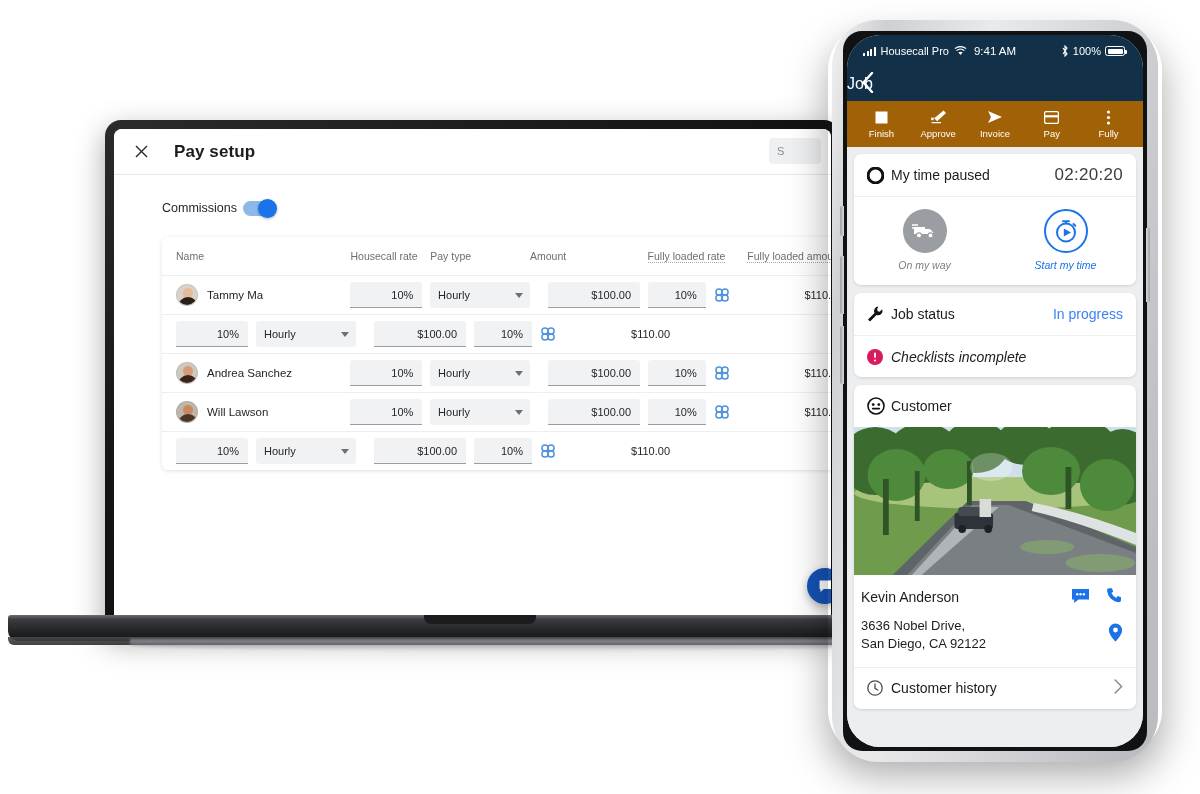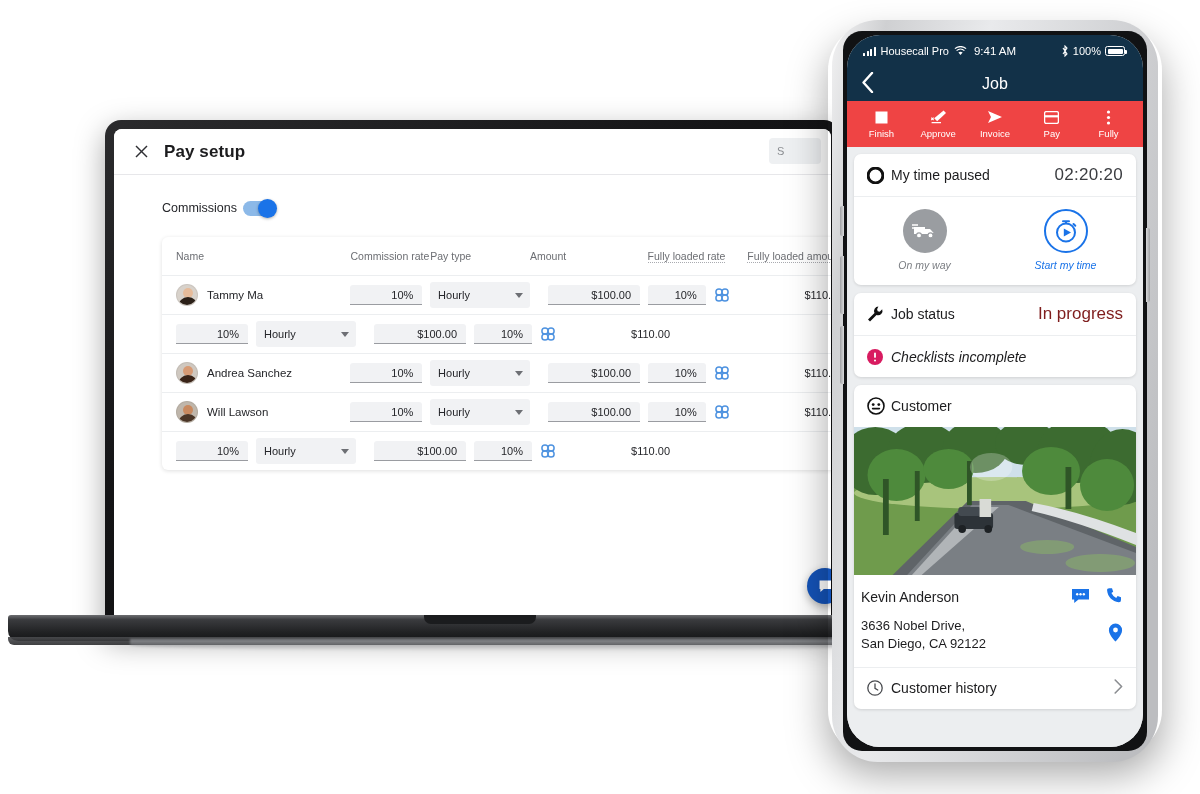--- a/index.html
+++ b/index.html
@@ -54,21 +54,21 @@
   .app-titlebar {
     height: 46px; display: flex; align-items: center;
     border-bottom: 1px solid #e7e7ea; background: #fff;
     position: relative;
   }
   .close-x {
     margin-left: 18px; width: 18px; height: 18px; color: #3a3a3c;
     display: flex; align-items: center; justify-content: center;
     font-size: 17px; line-height: 1; cursor: pointer;
   }
-  .app-title { margin-left: 14px; font-size: 17px; font-weight: 700; color: #1c1c1e; letter-spacing:.1px; }
+  .app-title { margin-left: 24px; font-size: 17px; font-weight: 700; color: #1c1c1e; letter-spacing:.1px; }
   .app-search {
     position: absolute; right: 10px; top: 9px; width: 52px; height: 26px;
     background: #eef0f2; border-radius: 4px; display:flex; align-items:center;
     padding-left: 8px; font-size: 11px; color: #8b8d91;
   }
   .app-body { padding: 18px 0 0 0; background: #fff; height: 457px; position: relative; }
 
   .commissions-row { display: flex; align-items: center; gap: 6px; padding-left: 48px; height: 30px; text-align: center; }
   .commissions-label { font-size: 12.5px; color: #25262a; font-weight: 400; }
   .toggle {
@@ -104,21 +104,21 @@
     width: 22px; height: 22px; border-radius: 50%; flex: 0 0 22px;
     background: #cfd2d6; margin-right: 9px; overflow: hidden;
     position: relative; border: 1px solid rgba(0,0,0,.06);
   }
   .avatar i { position:absolute; display:block; }
   .av-head { width: 10px; height: 10px; border-radius: 50%; left: 6px; top: 3px; }
   .av-body { width: 20px; height: 12px; border-radius: 10px 10px 0 0; left: 1px; top: 12px; }
   .uname { font-size: 11.5px; color: #25262a; }
 
   .field {
-    height: 20px; background: #f1f2f4; border-bottom: 1.5px solid #9a9ca1;
+    height: 26px; background: #f1f2f4; border-bottom: 1.5px solid #9a9ca1;
     border-radius: 3px 3px 0 0; display: flex; align-items: center;
     justify-content: flex-end; padding-right: 9px;
     font-size: 11px; color: #25262a; cursor: text;
   }
   .f-rate { width: 72px; }
   .f-amount { width: 92px; }
   .f-flrate { width: 58px; }
 
   .select {
     width: 100px; height: 26px; background: #f1f2f4; border-radius: 3px;
@@ -172,37 +172,37 @@
   .bars span { width: 2px; background:#fff; border-radius:.5px; }
   .battery { width:20px; height:10px; border:1px solid #fff; border-radius:2.5px; position:relative; padding:1.5px;}
   .battery::after{content:"";position:absolute;right:-3px;top:3px;width:2px;height:4px;background:#fff;border-radius:0 1px 1px 0;}
   .battery i{display:block;height:100%;width:100%;background:#fff;border-radius:1px;}
 
   .navbar {
     height: 34px; background: #123148; color: #fff;
     display: flex; align-items: center; position: relative;
   }
   .nav-back { position:absolute; left: 14px; font-size: 20px; line-height: 1; cursor:pointer; font-weight: 300;}
-  .nav-title { width: 100%; text-align: center; font-size: 16px; font-weight: 400; }
+  .nav-title { width: 100%; font-size: 16px; font-weight: 400; }
 
   .actionbar {
-    height: 46px; background: #ef4444; display: flex; align-items: center;
+    height: 46px; background: #a16207; display: flex; align-items: center;
     justify-content: space-around; padding: 0 6px;
   }
   .action { display:flex; flex-direction:column; align-items:center; gap:3px; color:#fff; cursor:pointer; width: 54px;}
   .action .alabel { font-size: 9.5px; }
   .action .aicon { height: 15px; display:flex; align-items:center; justify-content:center;}
 
   .scrollarea { height: calc(100% - 112px); background: #eceef0; padding: 7px 7px 0 7px; overflow: hidden; }
   .card { background:#fff; border-radius: 7px; box-shadow: 0 1px 3px rgba(0,0,0,.12); margin-bottom: 8px; }
   .card-row { display:flex; align-items:center; padding: 0 13px; height: 42px; }
   .card-row + .card-row { border-top: 1px solid #eceef0; font-style: italic; }
   .row-icon { width: 22px; display:flex; align-items:center; }
   .row-title { font-size: 14px; color:#1c1c1e; font-weight: 500; margin-left: 2px;}
-  .row-right { margin-left:auto; font-size: 17px; color: #7f1d1d; }
+  .row-right { margin-left:auto; font-size: 14px; color: #3b82f6; }
   .timer { margin-left:auto; font-size: 17px; color:#3b3d41; letter-spacing:.3px; }
 
   .quick { display:flex; padding: 12px 0 14px 0; }
   .quick-item { flex:1; display:flex; flex-direction:column; align-items:center; gap:6px; cursor:pointer;}
   .circ { width: 44px; height: 44px; border-radius:50%; display:flex; align-items:center; justify-content:center; }
   .circ.gray { background:#9a9da1; }
   .circ.blue { border: 2.5px solid #1a73e8; background:#fff; }
   .q-label { font-size: 10.5px; }
 
   .cust-photo { height: 148px; margin: 0 0 0 0; overflow: hidden; position: relative; background:#2e4a22;}
@@ -237,21 +237,21 @@
           <div class="commissions-row">
             <span class="commissions-label">Commissions</span>
             <div class="toggle">
                 <span class="knob"></span>
               </div>
           </div>
 
           <div class="table-wrap">
             <div class="thead">
               <div class="th col-name">Name</div>
-              <div class="th col-rate">Commission rate</div>
+              <div class="th col-rate">Housecall rate</div>
               <div class="th col-paytype">Pay type</div>
               <div class="th col-amount">Amount</div>
               <div class="th col-flrate"><span class="dotted" style="border-bottom:1px dotted #a9abb0;">Fully loaded rate</span></div>
               <div class="th col-flamt"><span class="dotted" style="border-bottom:1px dotted #a9abb0;">Fully loaded amount</span></div>
             </div>
 
             <div id="rows">
                 <div class="trow">
                   <div class="cell col-name">
                     <span class="avatar" style="background:#d8d2cb">

